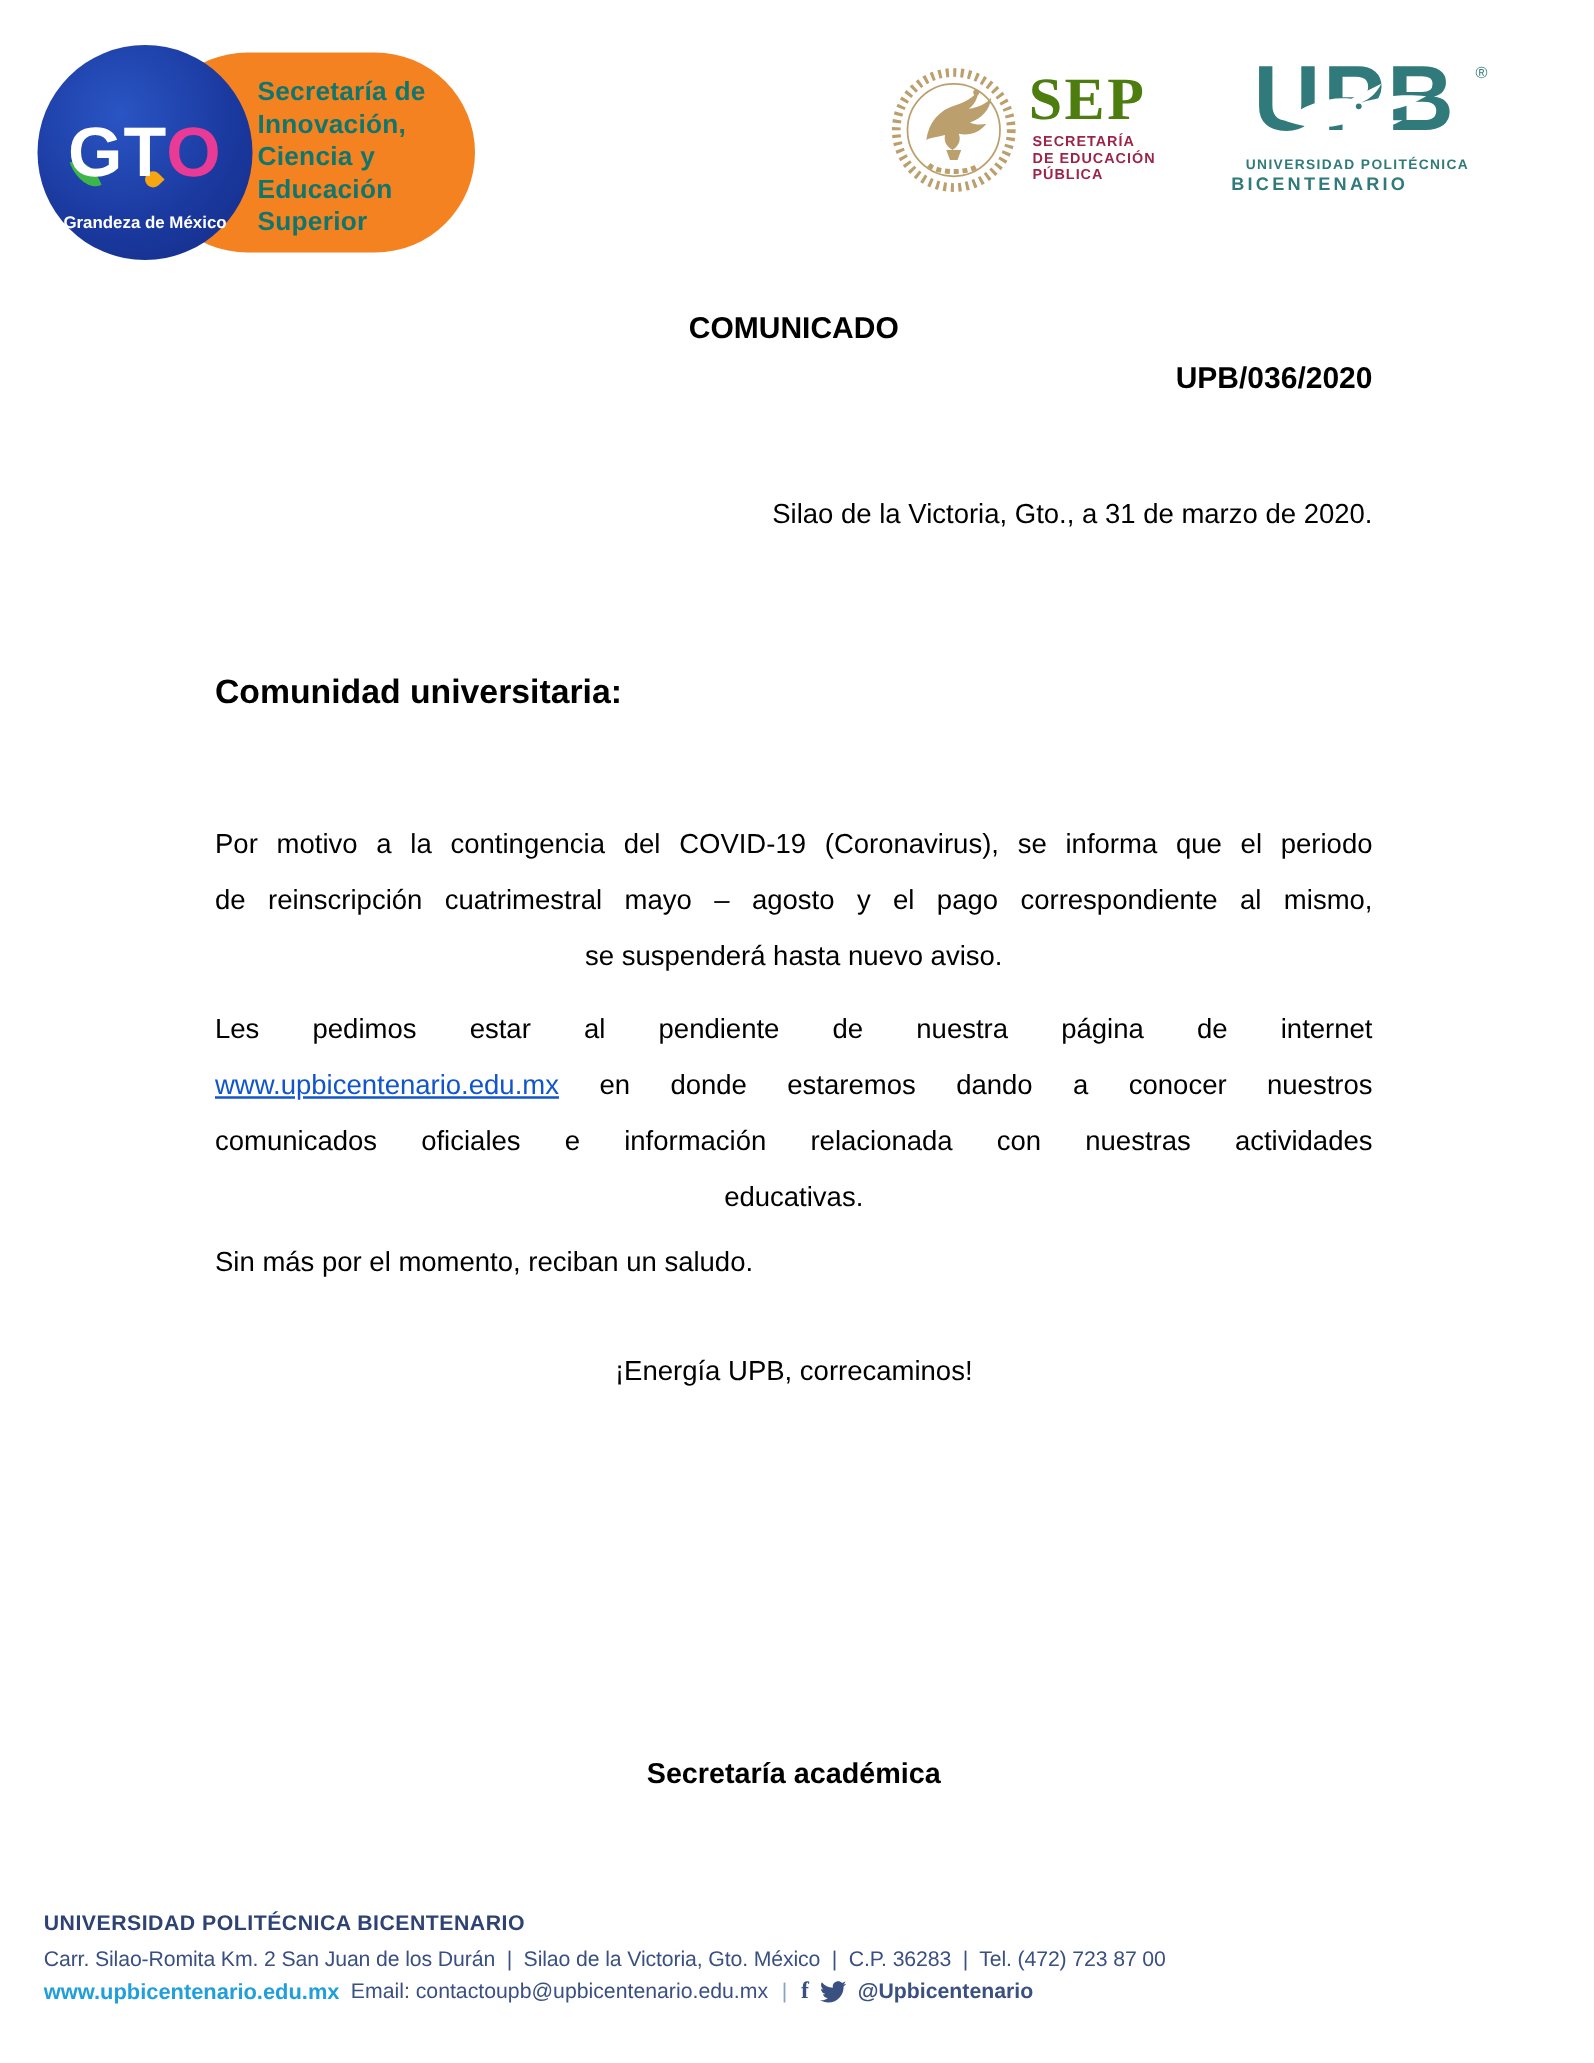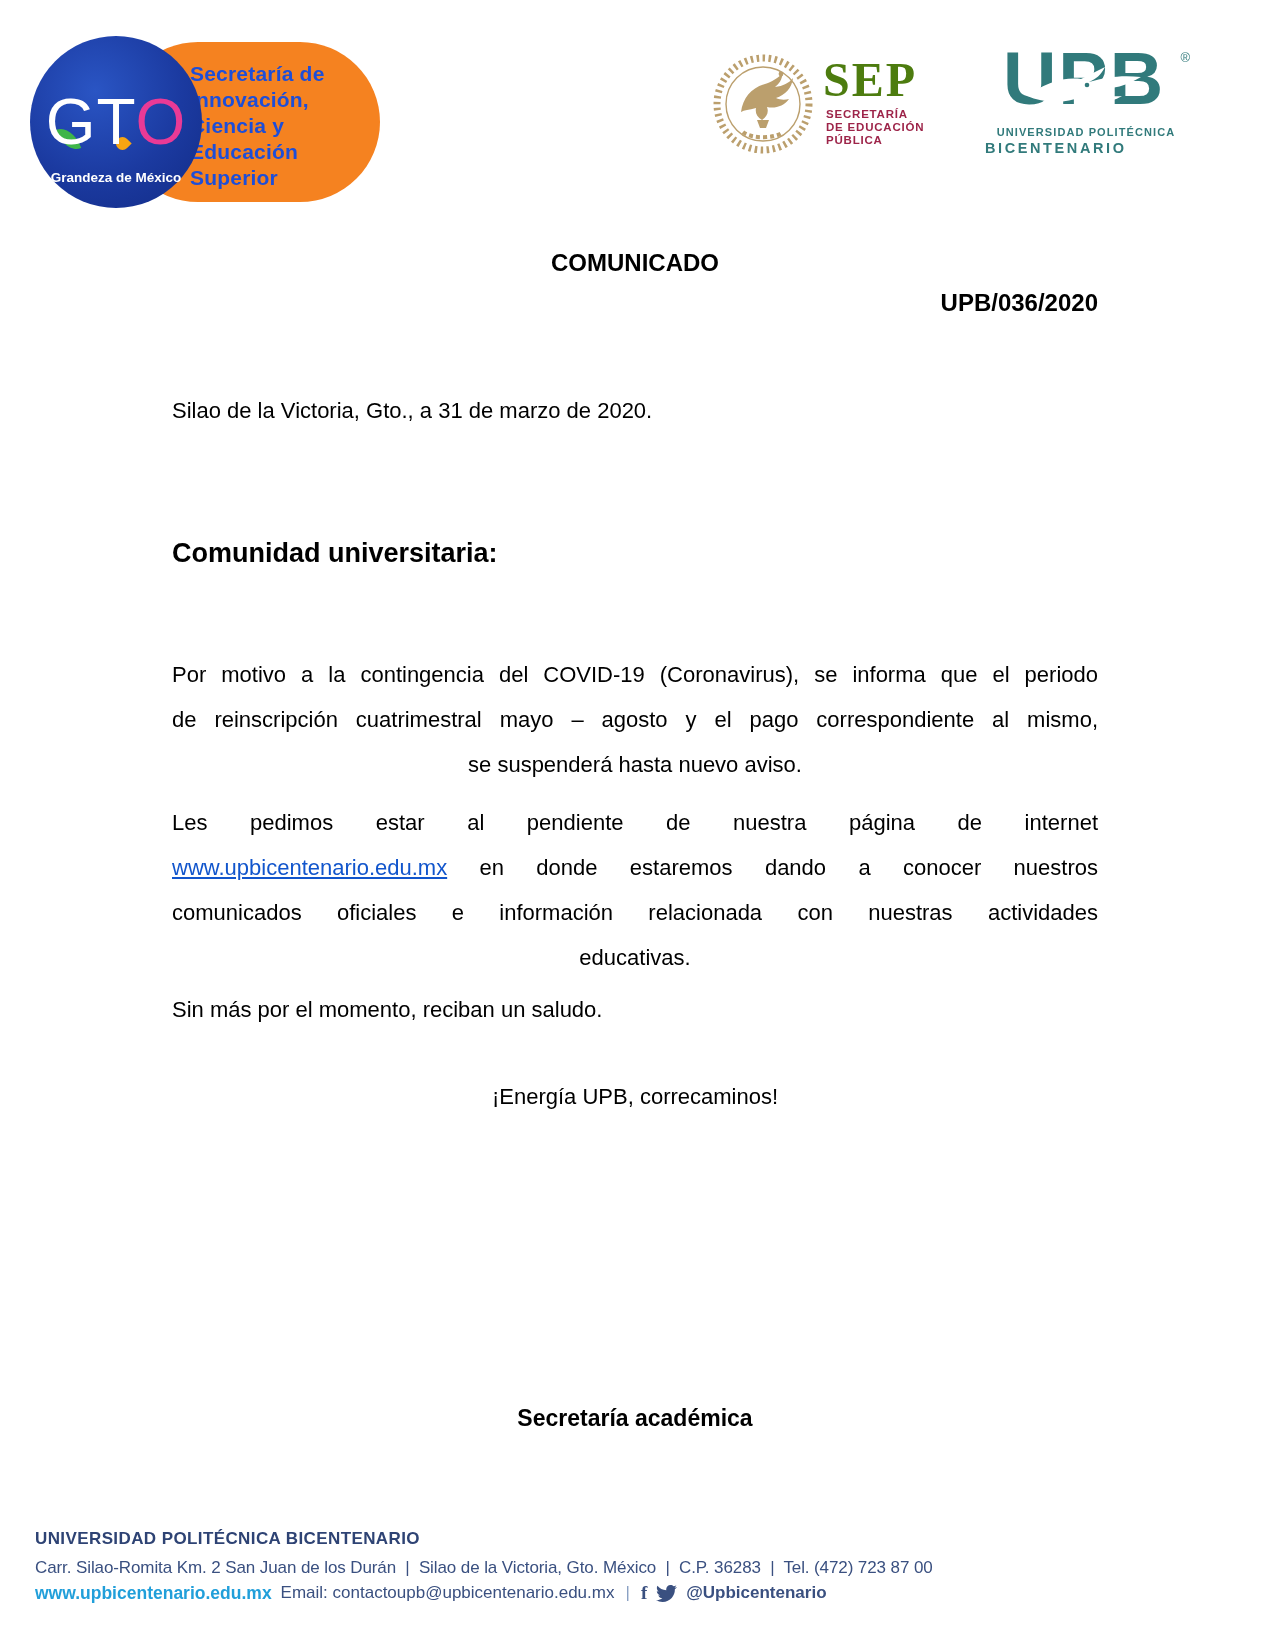--- a/index.html
+++ b/index.html
@@ -6,26 +6,26 @@
   .page {
     position:relative; width:1275px; height:1650px; margin:0 auto;
     background:#ffffff; overflow:hidden;
     font-family:"Liberation Sans","DejaVu Sans",sans-serif; color:#000;
   }
 
   
   .gto-logo { position:absolute; left:30px; top:36px; width:352px; height:172px; }
   .gto-pill { position:absolute; left:88px; top:6px; width:262px; height:160px;
               background:#f58220; border-radius:80px; }
-  .gto-pill-text { position:absolute; left:160px; top:25px; font-size:21px; font-weight:700;
-                   color:#1d4ed8; line-height:26px; letter-spacing:.2px; }
+  .gto-pill-text { position:absolute; left:176px; top:25px; font-size:21px; font-weight:700;
+                   color:#0f766e; line-height:26px; letter-spacing:.2px; }
   .gto-circle { position:absolute; left:0; top:0; width:172px; height:172px; border-radius:50%;
                 background:radial-gradient(circle at 38% 32%, #2a55c4 0%, #1b3aa0 55%, #122b86 100%); }
   .gto-word { position:absolute; left:0; top:58px; width:172px; text-align:center; z-index:2;
-              font-size:64px; line-height:56px; font-weight:400; color:#fff; letter-spacing:1px; }
+              font-size:56px; line-height:56px; font-weight:700; color:#fff; letter-spacing:1px; }
   .gto-letter-o { color:#e93a96; }
   .gto-leaf { position:absolute; left:30px; top:90px; width:17px; height:26px; z-index:1;
               background:#3eb549; border-radius:0 95% 0 95%; transform:rotate(-22deg); }
   .gto-drop { position:absolute; left:86px; top:101px; width:13px; height:13px; z-index:1;
               background:#f7a512; border-radius:50% 0 50% 50%; transform:rotate(45deg); }
   .gto-tagline { position:absolute; left:0; top:134px; width:172px; z-index:2; text-align:center;
                  font-size:13.5px; font-weight:700; color:#fff; }
 
   
   .sep-logo { position:absolute; left:705px; top:52px; width:235px; height:108px; }
@@ -44,21 +44,21 @@
   .upb-name1 { position:absolute; left:-4px; top:76px; width:210px; text-align:center;
                font-size:11px; font-weight:700; letter-spacing:1.1px; }
   .upb-name2 { position:absolute; left:0; top:90px; width:202px; 
                font-size:14.5px; font-weight:600; letter-spacing:2.6px; }
 
   
   .abs { position:absolute; }
   .content { left:172px; width:926px; font-size:22px; }
   .doc-title   { top:248px; text-align:center; font-weight:700; font-size:24px; line-height:30px; }
   .doc-ref     { top:288px; text-align:right; font-weight:700; font-size:24px; line-height:30px; }
-  .dateline    { top:396px; text-align:left; line-height:30px; }
+  .dateline    { top:396px; text-align:right; line-height:30px; }
   .salutation  { top:538px; font-weight:700; font-size:27px; line-height:30px; }
   .para1       { top:652px; }
   .para2       { top:800px; }
   .closing     { top:995px;  line-height:30px; }
   .motto       { top:1082px; line-height:30px;text-align:center; }
   .signoff     { top:1263px; text-align:center; font-weight:700; font-size:23px; line-height:30px; }
   .signature   { top:1403px; text-align:center; font-weight:700; font-size:23px; line-height:30px; }
 
   .para-line { height:45px; line-height:45px; white-space:nowrap; }
   .para-line.jl { text-align:justify; text-align-last:justify; white-space:normal; }

